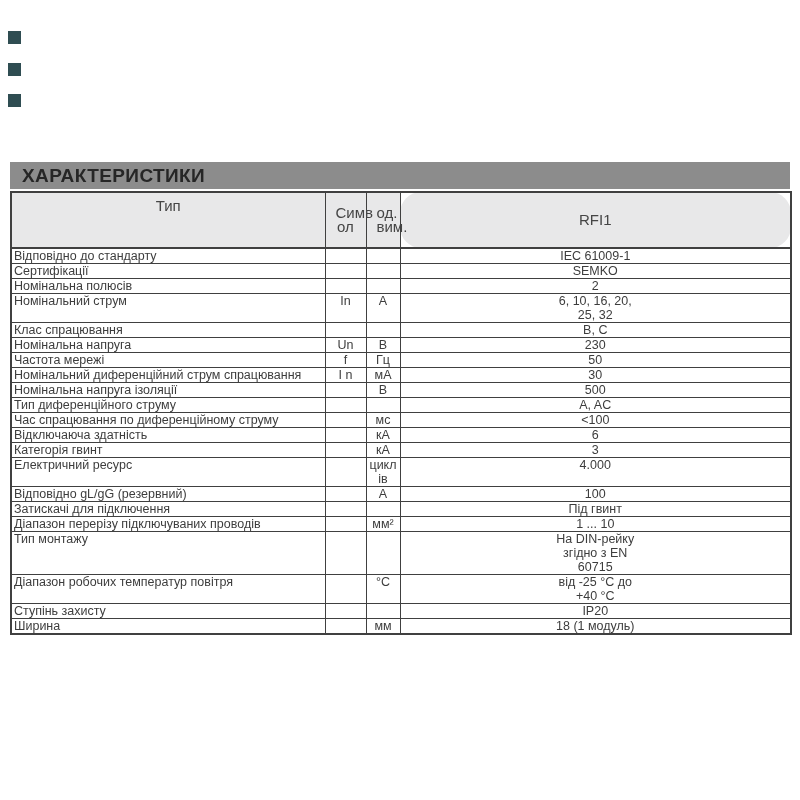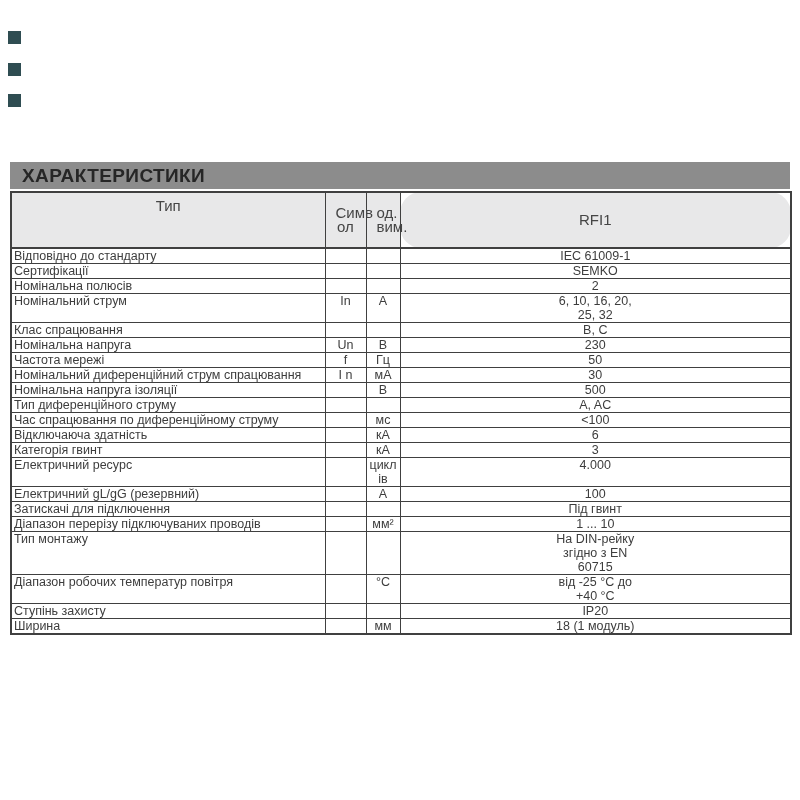--- a/index.html
+++ b/index.html
@@ -217,21 +217,21 @@
           <td class="unit-cell">кА</td>
           <td class="value-cell">3</td>
         </tr>
         <tr>
           <td class="param-cell">Електричний ресурс</td>
           <td class="symbol-cell"></td>
           <td class="unit-cell">циклів</td>
           <td class="value-cell">4.000</td>
         </tr>
         <tr>
-          <td class="param-cell">Електричний gL/gG (резервний)</td>
+          <td class="param-cell">Відповідно gL/gG (резервний)</td>
           <td class="symbol-cell"></td>
           <td class="unit-cell">А</td>
           <td class="value-cell">100</td>
         </tr>
         <tr>
           <td class="param-cell">Затискачі для підключення</td>
           <td class="symbol-cell"></td>
           <td class="unit-cell"></td>
           <td class="value-cell">Під гвинт</td>
         </tr>

